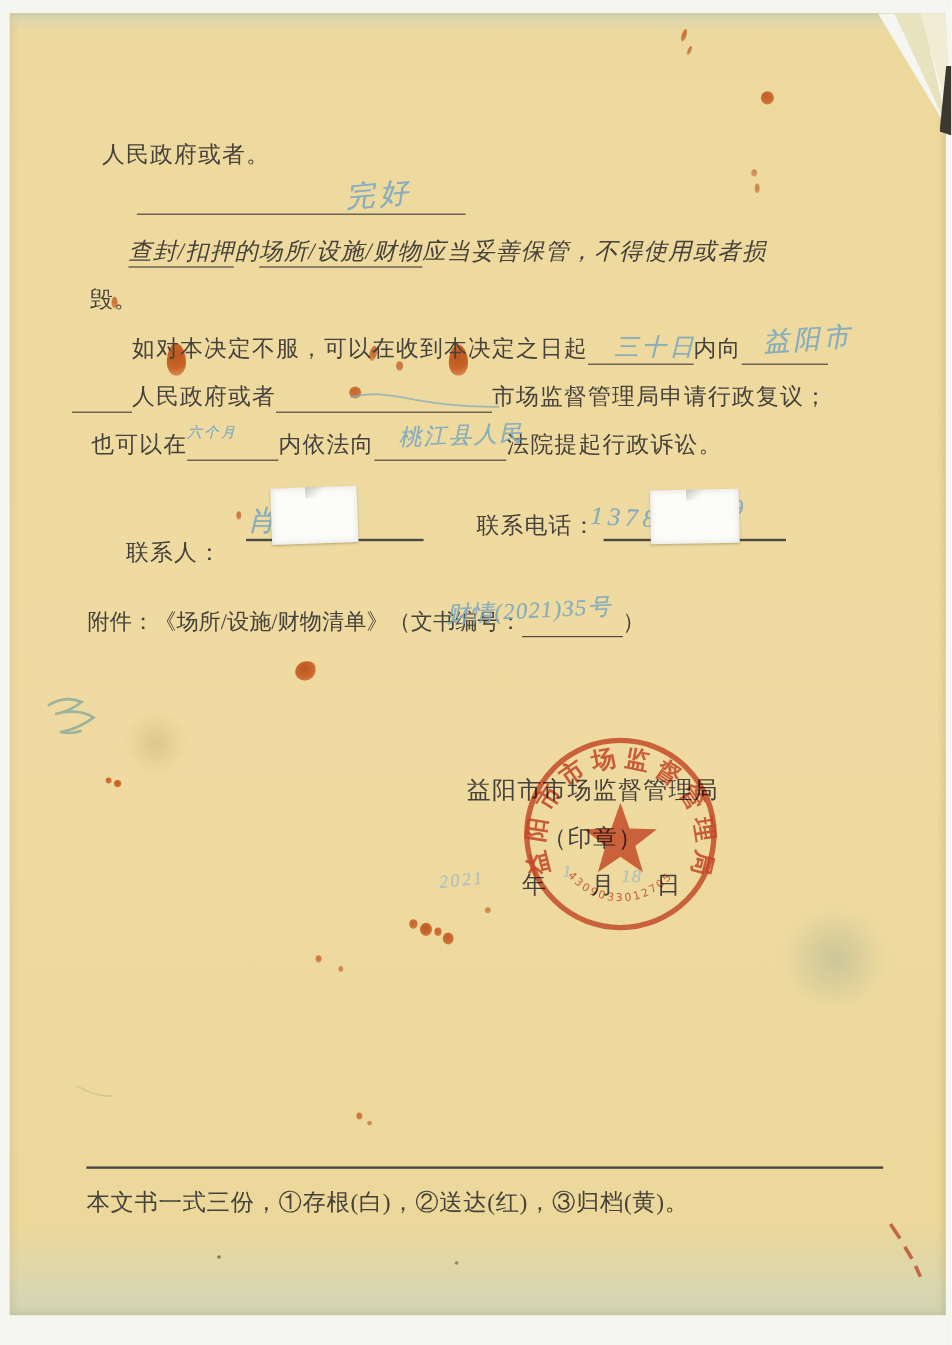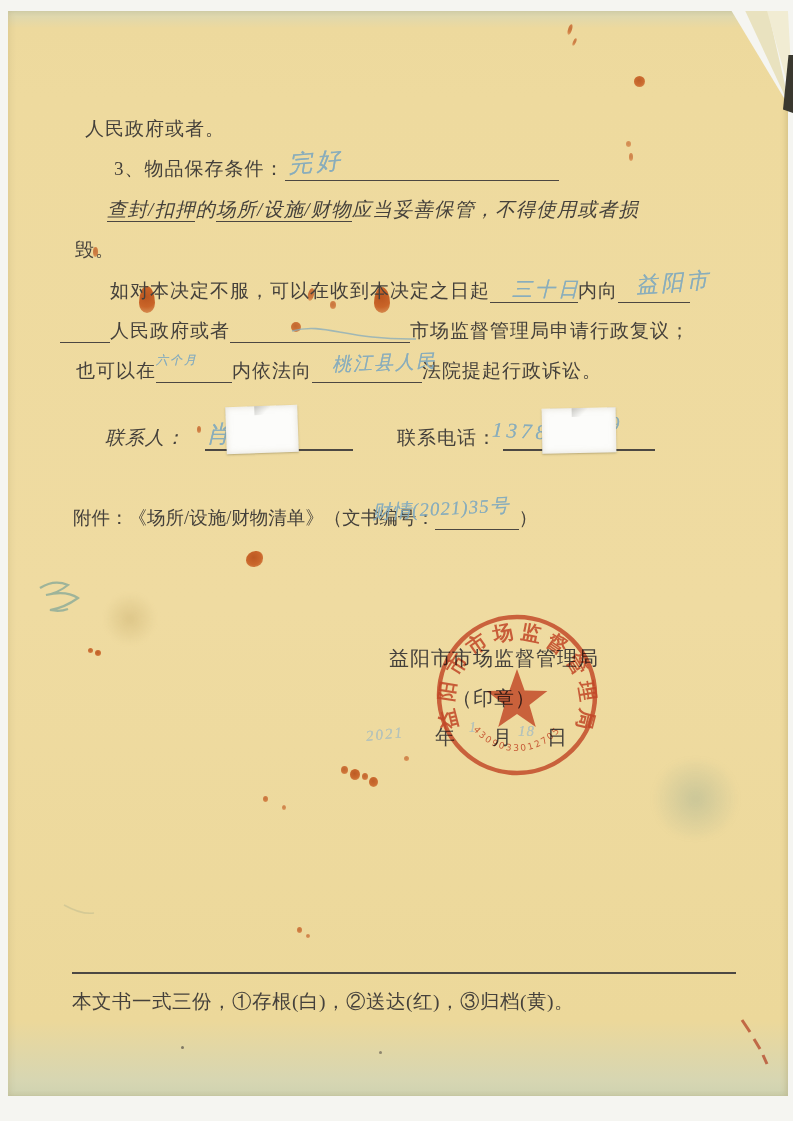--- a/index.html
+++ b/index.html
@@ -83,21 +83,21 @@
 <div class="st st-o" style="left:306px;top:934px;width:4px;height:4px;opacity:.6"></div>
 <div class="st st-dark" style="left:181px;top:1046px;width:3px;height:3px;opacity:.7"></div>
 <div class="st st-dark" style="left:379px;top:1051px;width:3px;height:3px;opacity:.6"></div>
 <div class="smudge-teal" style="left:648px;top:760px;width:95px;height:78px;"></div>
 
 <div class="abs printed" style="left:85px;top:116px;">
   <span>人民政府或者。</span>
 </div>
 
 <div class="abs printed" style="left:114px;top:156px;">
-  <span>3、物品保存条件：</span><span class="blank" style="width:274px;"></span>
+  <span class="blank" style="width:274px;"></span>
 </div>
 <div class="abs hw" style="left:288px;top:146px;font-size:24px;transform:rotate(-5deg);letter-spacing:4px;">完好</div>
 
 <div class="abs printed" style="left:107px;top:196px;font-size:19.5px;font-style:italic;">
   <span class="ul">查封/扣押</span><span>的</span><span class="ul">场所/设施/财物</span><span>应当妥善保管，不得使用或者损</span>
 </div>
 <div class="abs printed" style="left:75px;top:237px;">
   <span>毁。</span>
 </div>
 
@@ -110,21 +110,21 @@
 <div class="abs printed" style="left:60px;top:318px;">
   <span class="blank" style="width:50px;"></span><span>人民政府或者</span><span class="blank" style="width:180px;"></span><span>市场监督管理局申请行政复议；</span>
 </div>
 
 <div class="abs printed" style="left:76px;top:358px;">
   <span>也可以在</span><span class="blank" style="width:76px;"></span><span>内依法向</span><span class="blank" style="width:110px;"></span><span>法院提起行政诉讼。</span>
 </div>
 <div class="abs hw" style="left:156px;top:352px;font-size:12px;letter-spacing:2px;">六个月</div>
 <div class="abs hw" style="left:332px;top:350px;font-size:19px;letter-spacing:2px;transform:rotate(-2deg);">桃江县人民</div>
 
-<div class="abs printed" style="left:105px;top:425px;font-style:italic;">联系人：</div>
+<div class="abs printed" style="left:105px;top:448px;">联系人：</div>
 <div class="abs rule" style="left:205px;top:449px;width:148px;height:1.6px;"></div>
 <div class="abs hw" style="left:206px;top:418px;font-size:24px;">肖</div>
 <div class="st st-o" style="left:197px;top:426px;width:4px;height:7px;opacity:.7;z-index:2;"></div>
 
 <div class="abs printed" style="left:397px;top:425px;">联系电话：</div>
 <div class="abs rule" style="left:503px;top:449px;width:152px;height:1.6px;"></div>
 <div class="abs hw" style="left:492px;top:419px;font-size:21px;letter-spacing:4px;transform:rotate(3deg);">1378</div>
 <div class="abs hw" style="left:610px;top:413px;font-size:19px;">9</div>
 
 <div class="patch" style="left:226px;top:406px;width:72px;height:47px;transform:rotate(-2deg);">

